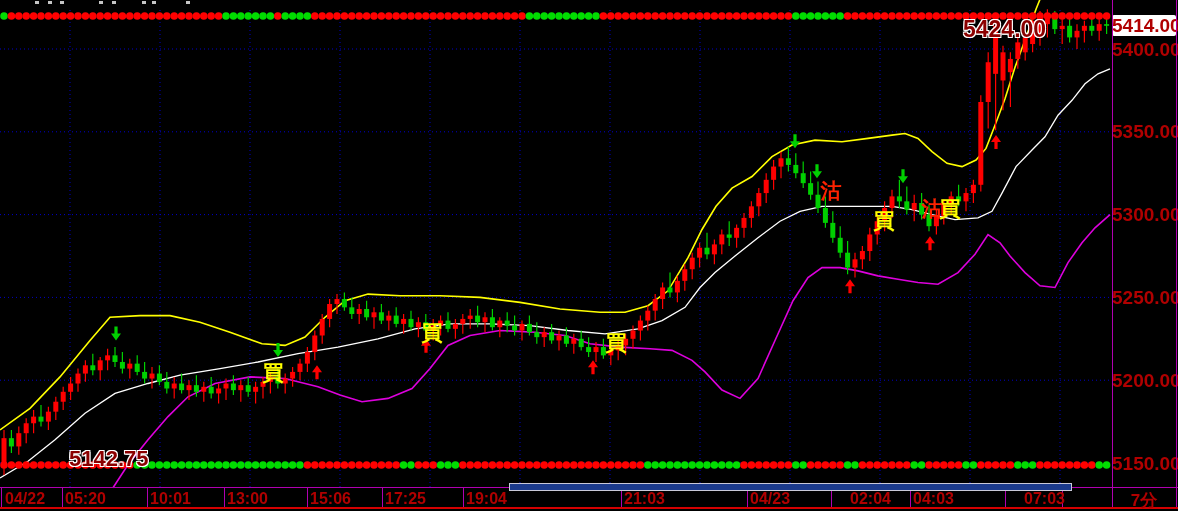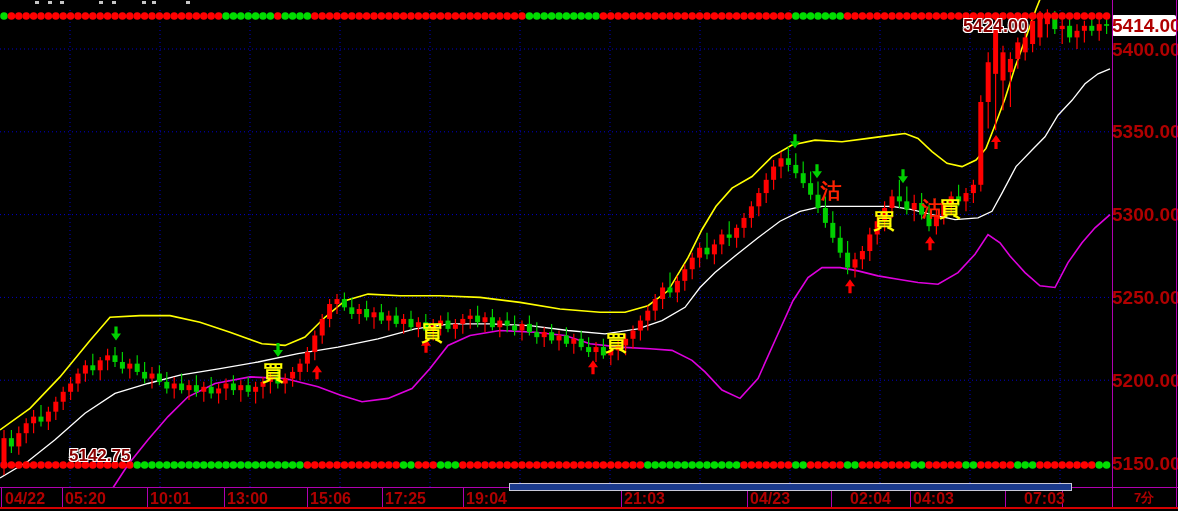--- a/index.html
+++ b/index.html
@@ -7,24 +7,24 @@
          font-family:"Liberation Sans",sans-serif;}
   #plot-svg{position:absolute;left:0;top:0;}
   .ytick{position:absolute;left:1112px;width:64px;text-align:center;
          font-weight:bold;font-size:19px;color:#b00000;line-height:21px;}
   .ytick.hl{background:#fff;border-radius:2px;}
   .xtick{position:absolute;top:490px;font-weight:bold;font-size:16px;color:#b00000;}
   .xsep{position:absolute;top:487px;height:21px;width:1px;background:#b000b0;}
   .axline{position:absolute;background:#b000b0;}
   .hi-lo{position:absolute;font-weight:bold;color:#8b0000;
          text-shadow:-1px -1px 0 #fff,1px -1px 0 #fff,-1px 1px 0 #fff,1px 1px 0 #fff,0 1px 0 #fff,0 -1px 0 #fff;}
-  #high-label{font-size:18px;}
-  #low-label{font-size:17px;padding-left:48px;}
+  #high-label{font-size:23px;}
+  #low-label{font-size:22px;padding-left:48px;}
   #period-label{position:absolute;left:1112px;width:64px;top:489px;text-align:center;
-        font-weight:bold;font-size:13px;color:#b00000;}
+        font-weight:bold;font-size:17px;color:#b00000;}
   #bottom-red-line{position:absolute;left:0;top:507px;width:1178px;height:2px;background:#d40000;}
   #axis-hline{position:absolute;left:0;top:487px;width:1178px;height:1px;background:#b000b0;}
   #scrollbar{position:absolute;top:483px;height:6px;background:#1b3a8c;
              border:1px solid #c9c9d8;}
   .frag{position:absolute;top:1px;width:4px;height:3px;background:#e8e8e8;opacity:.85;}
 </style>
 </head>
 <body>
 
 <div id="stage">

